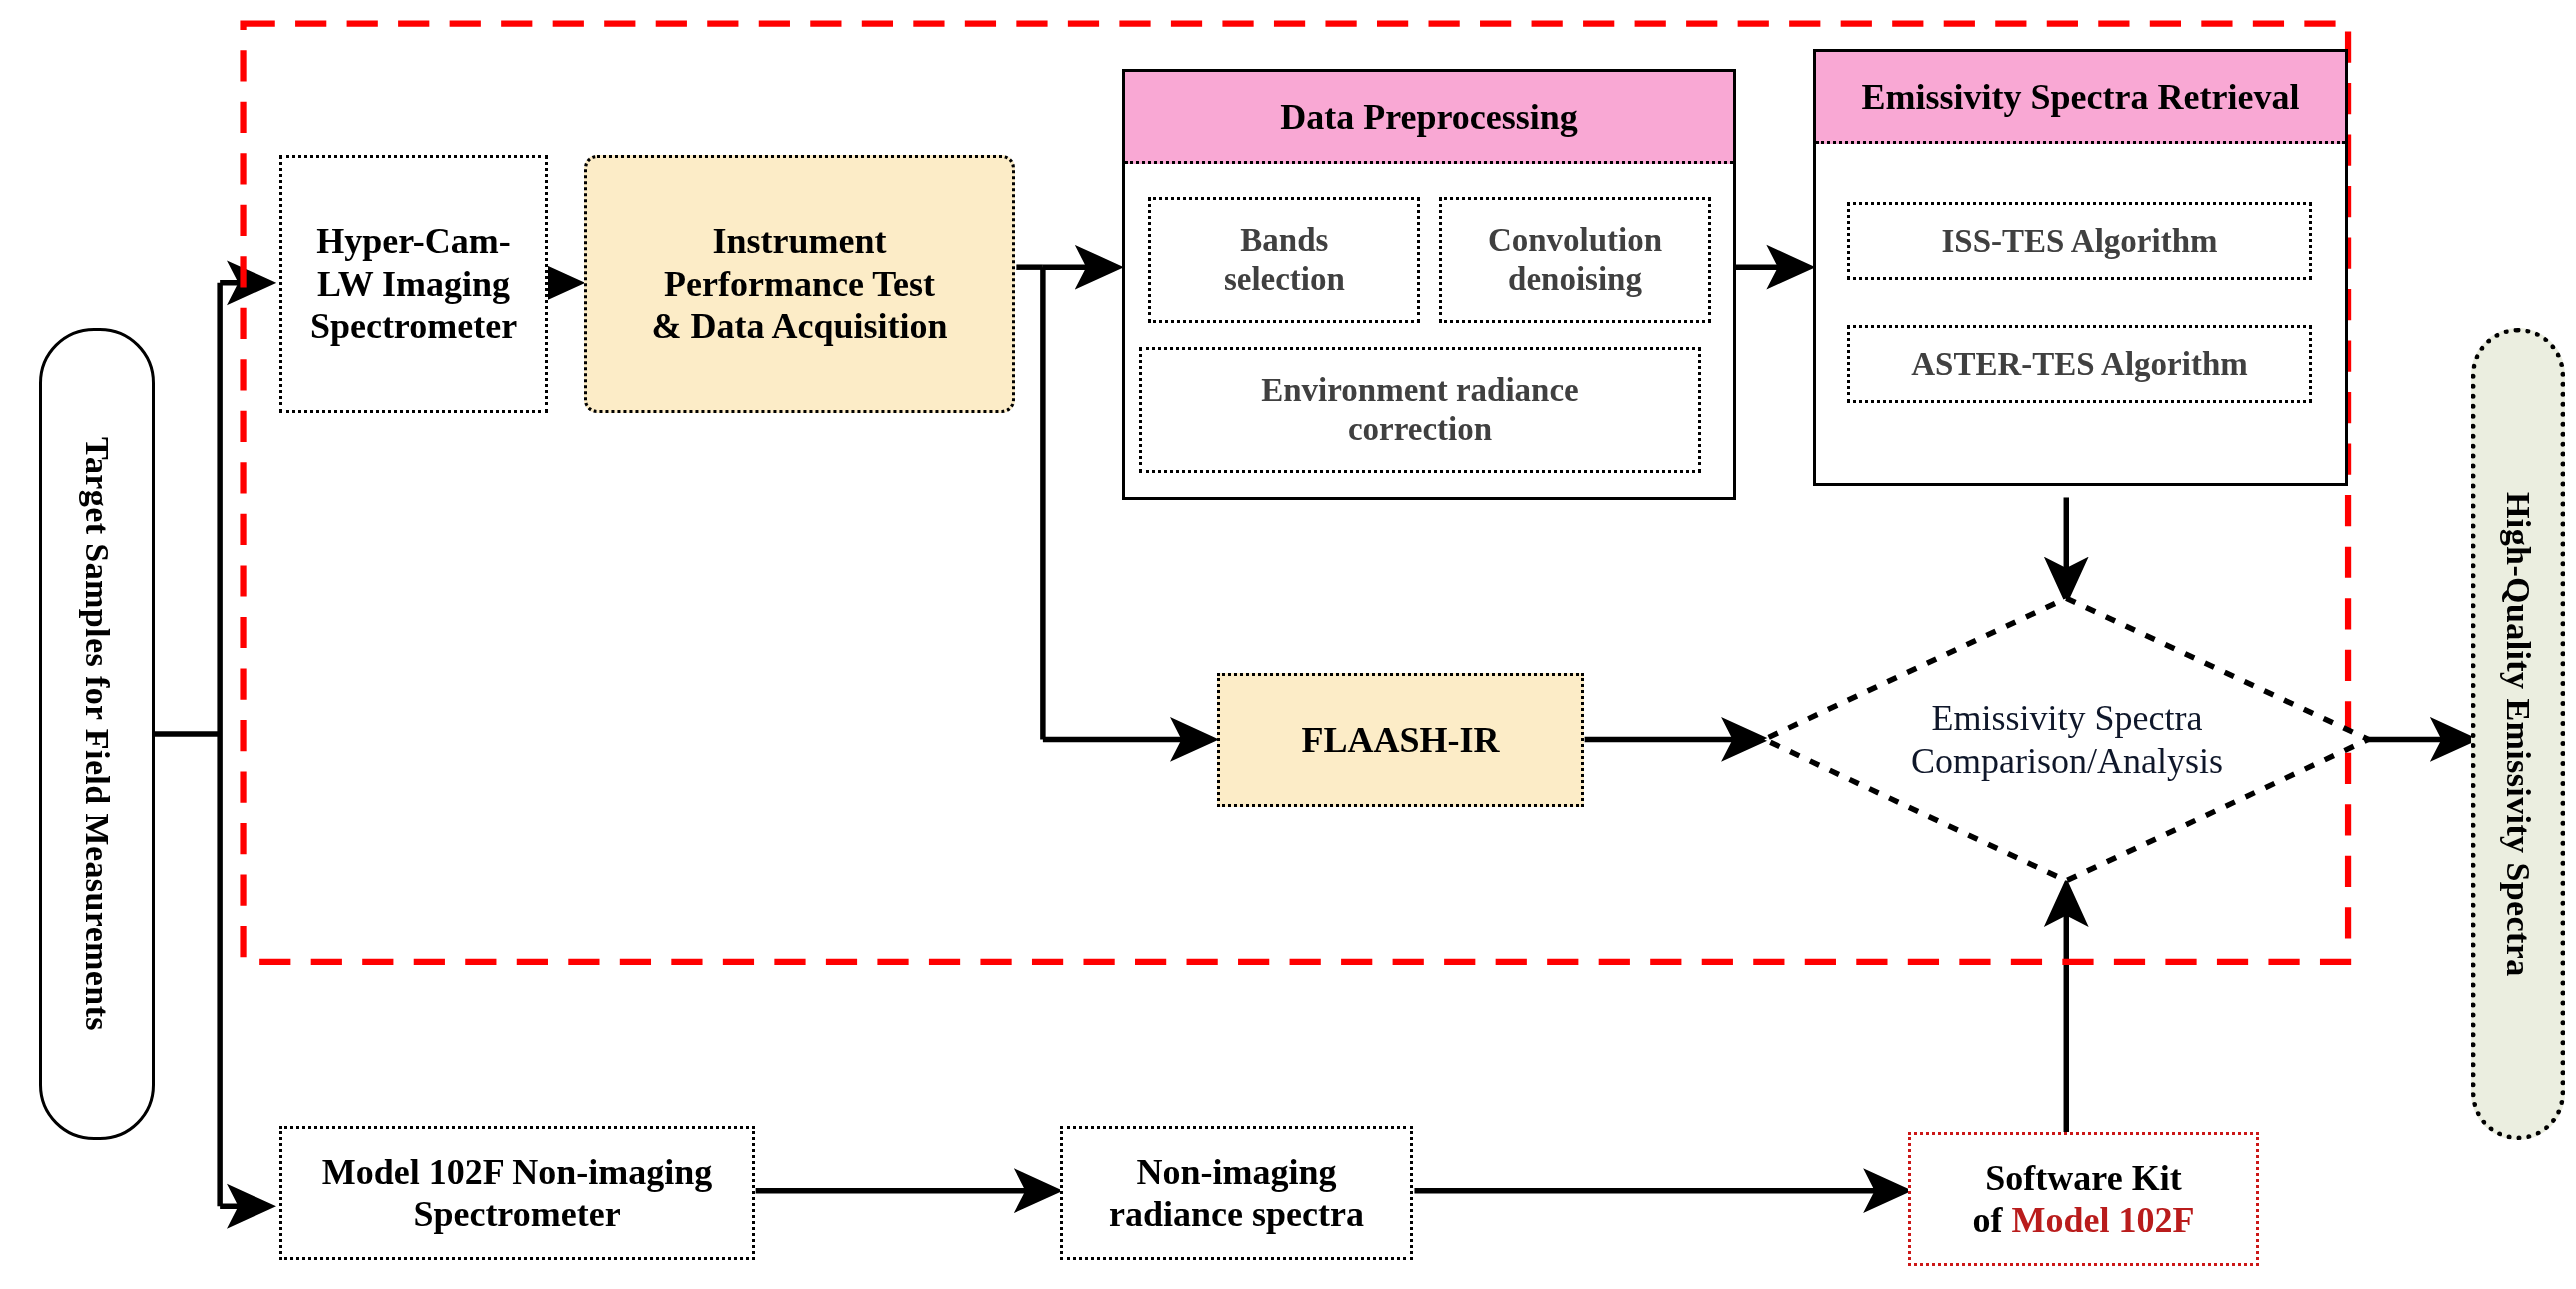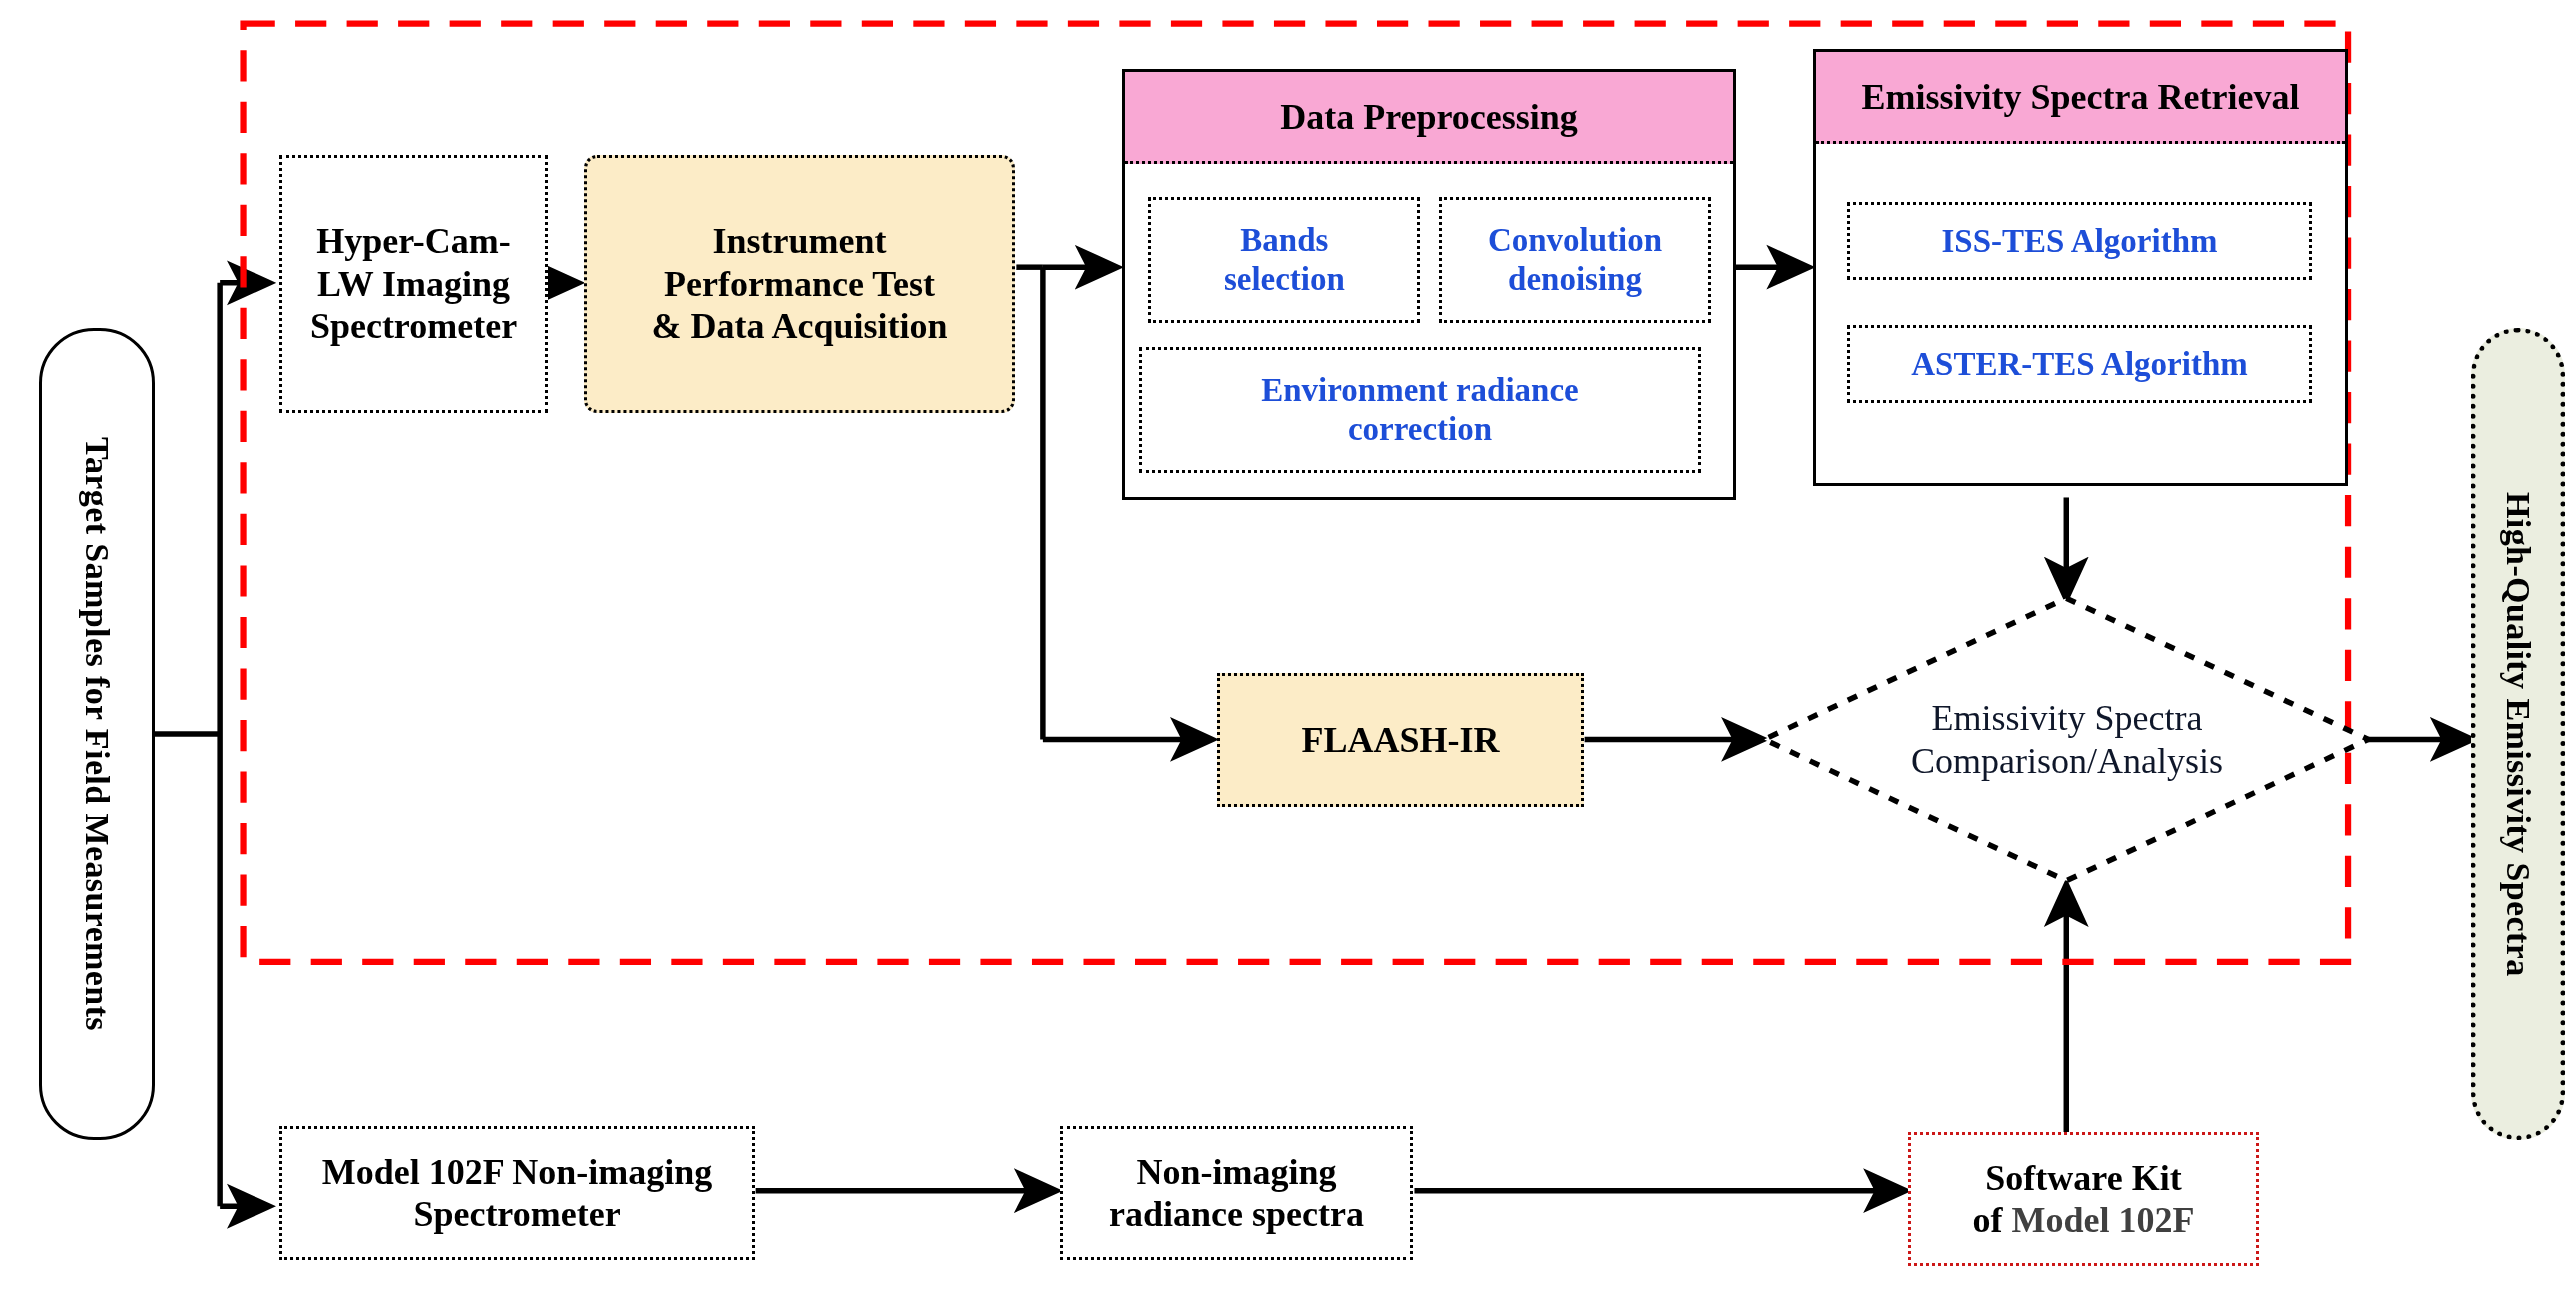--- a/index.html
+++ b/index.html
@@ -26,35 +26,35 @@
   .box-dot{border:3.9px dotted #000;background:#fff;}
   .box-dot-red{border:3.9px dotted #cc1717;background:#fff;}
   .box-fill{border:3.9px dotted #000;background:#fcecc7;}
 
   .group{position:absolute;box-sizing:border-box;border:3.9px solid #000;background:#fff;}
   .group-hdr{box-sizing:border-box;width:100%;background:#f9a8d4;
              border-bottom:3.1px dotted #000;display:flex;align-items:center;
              justify-content:center;font-weight:bold;text-align:center;}
   .sub{position:absolute;box-sizing:border-box;border:3.1px dotted #000;background:#fff;
        display:flex;align-items:center;justify-content:center;text-align:center;
-       font-weight:bold;line-height:1.18;color:#1d4ed8;}
+       font-weight:bold;line-height:1.18;color:#404040;}
 
   
   .diamond-wrap{position:absolute;}
   .diamond-label{position:absolute;inset:0;display:flex;flex-direction:column;
                  align-items:center;justify-content:center;text-align:center;
                  font-weight:normal;line-height:1.2;color:#0f172a;}
 
   
   svg.lay{position:absolute;left:0;top:0;width:2576px;height:1290px;overflow:visible;
           pointer-events:none;}
   .t42{font-size:33px;}
   .t44{font-size:36px;}
   .t46{font-size:36px;}
-  .red{color:#404040;}
+  .red{color:#b91c1c;}
 </style>
 </head>
 <body>
 
 <div id="stage">
 
   <svg class="lay" viewBox="0 0 3300 1652" xmlns="http://www.w3.org/2000/svg">
     <defs>
       <marker id="ah" markerWidth="9" markerHeight="9" refX="7.6" refY="4.5" orient="auto" markerUnits="strokeWidth">
         <path d="M0,0.4 L9,4.5 L0,8.6 L2.1,4.5 Z" fill="#000"></path>

